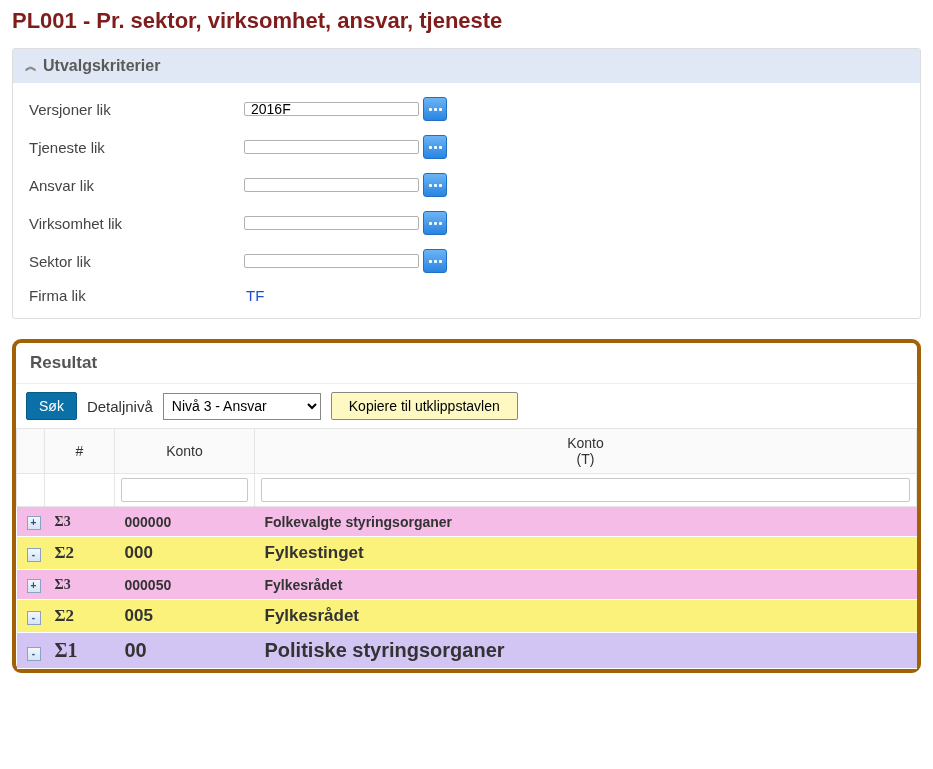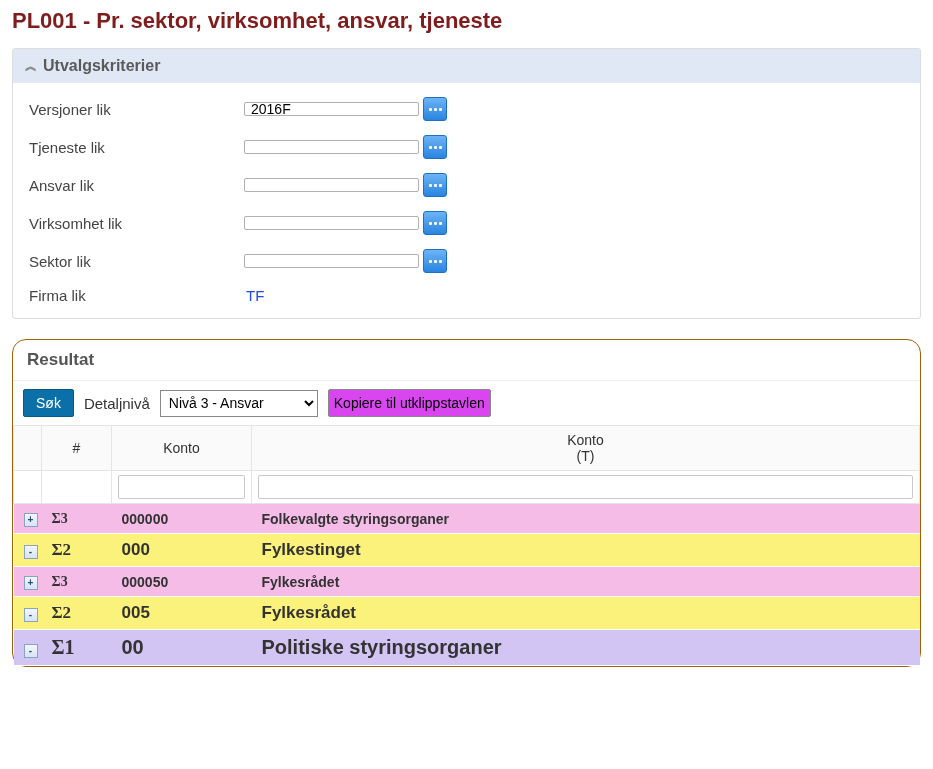--- a/index.html
+++ b/index.html
@@ -87,22 +87,22 @@
       height: 3px;
       background: #fff;
       border-radius: 1px;
     }
     .criteria-static {
       font-size: 15px;
       color: #1d4ed8;
       padding-left: 2px;
     }
     .result-panel {
-      border: 1px solid #a16207;
-      border-radius: 14px;
+      border: 4px solid #a16207;
+      border-radius: 9px;
     }
     .result-header {
       padding: 10px 14px;
       font-size: 17px;
       font-weight: bold;
       color: #555;
       border-bottom: 1px solid #eee;
     }
     .toolbar {
       padding: 8px 10px;
@@ -125,24 +125,24 @@
     }
     .level-select {
       width: 158px;
       height: 27px;
       border: 1px solid #888;
       font-size: 14px;
       padding: 1px 4px;
       background: #fff;
     }
     .btn-default {
-      background: #d946ef;
+      background: #fef9c3;
       border: 1px solid #888;
       border-radius: 2px;
-      padding: 5px 5px;
+      padding: 5px 17px;
       font-size: 14px;
       cursor: pointer;
     }
     .grid {
       width: 100%;
       border-collapse: collapse;
       table-layout: fixed;
     }
     .grid th {
       font-weight: normal;

